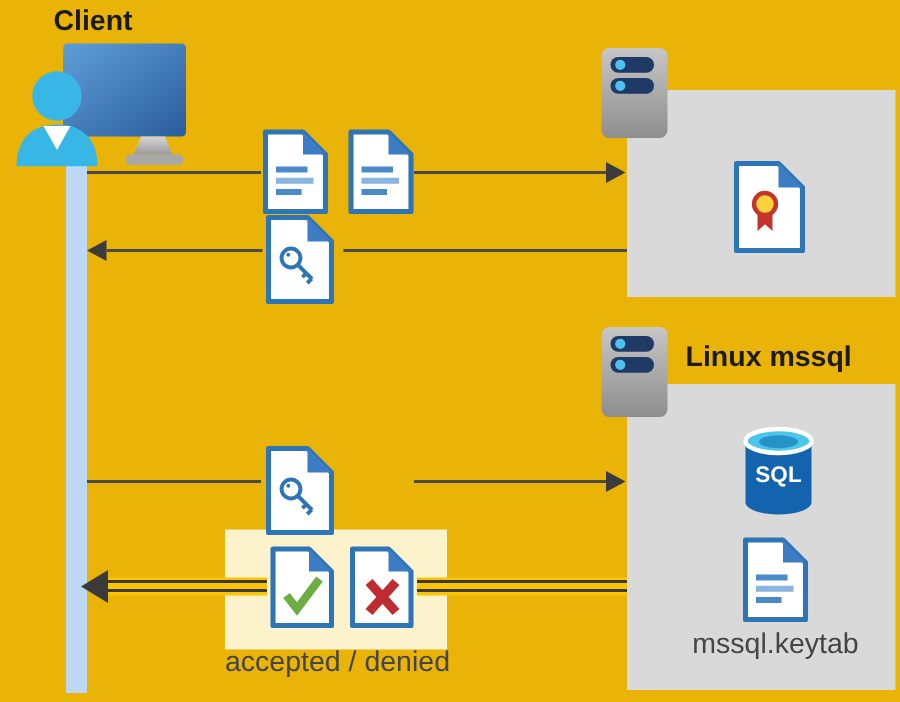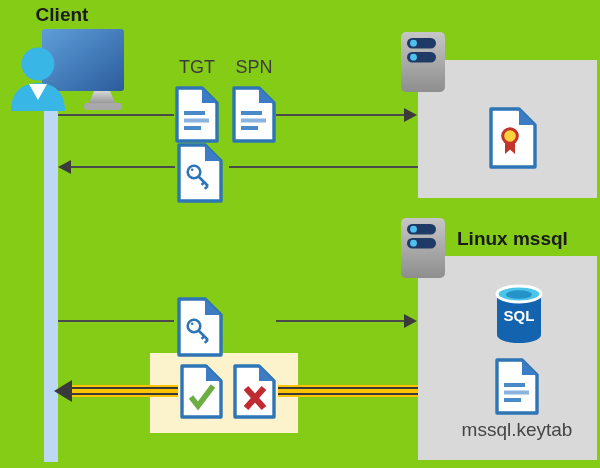--- a/index.html
+++ b/index.html
@@ -1,16 +1,16 @@
 <!DOCTYPE html>
 <html><head>
 <meta charset="utf-8">
 <style>
   html,body{margin:0;padding:0;background:#fff;}
-  .stage{position:relative;width:600px;height:468px;background:#84cc16;
+  .stage{position:relative;width:600px;height:468px;background:#eab308;
          font-family:"Liberation Sans",sans-serif;overflow:hidden;}
   .abs{position:absolute;}
   .hd{font-weight:700;color:#1b1b1b;font-size:19px;line-height:24px;}
   .sub{color:#454545;font-size:19px;}
   .msg{color:#3c3c3c;font-size:18px;text-align:center;}
   .panel{position:absolute;background:#d9d9d9;}
   .line{position:absolute;height:2px;background:#4a4a4a;}
   .head-r{position:absolute;width:0;height:0;border-top:7px solid transparent;
           border-bottom:7px solid transparent;border-left:13px solid #3b3b3b;}
   .head-l{position:absolute;width:0;height:0;border-top:7px solid transparent;
@@ -122,22 +122,20 @@
   <div class="line" style="left:58px;top:320px;width:116px;"></div>
   <div class="line" style="left:276px;top:320px;width:128px;"></div>
   <div class="head-r" style="left:404px;top:314px;"></div>
 
   <div class="cream" style="left:150px;top:353px;width:148px;height:80px;"></div>
 
   <div class="ylw-seg" style="left:72px;top:385px;width:106px;"></div>
   <div class="ylw-seg" style="left:278px;top:385px;width:140px;"></div>
   <div class="ylw-head" style="left:54px;top:380px;"></div>
 
-  <div class="abs msg" style="left:167px;top:57px;width:60px;">TGT</div>
-  <div class="abs msg" style="left:224px;top:57px;width:60px;">SPN</div>
 
   <svg class="abs" style="left:175px;top:86px;" width="44" height="57" viewBox="0 0 44 57">
     <path d="M2,2 H27 L42,17 V55 H2 Z" fill="#fff" stroke="#2e75b6" stroke-width="3.4" stroke-linejoin="round"></path>
     <path d="M27,2 V17 H42 Z" fill="#3b7cc4"></path>
     <rect x="9" y="25" width="21" height="4" fill="#4a8ac9"></rect>
     <rect x="9" y="32.5" width="25" height="4" fill="#8ab4e0"></rect>
     <rect x="9" y="40" width="17" height="4" fill="#4a8ac9"></rect>
   </svg>
 
   <svg class="abs" style="left:232px;top:86px;" width="44" height="57" viewBox="0 0 44 57">
@@ -169,14 +167,15 @@
     <path d="M26,2 V17 H41 Z" fill="#3b7cc4"></path>
     <path d="M11,33 L18,42 L33,22" stroke="#6cae43" stroke-width="5.5" fill="none"></path>
   </svg>
 
   <svg class="abs" style="left:233px;top:364px;" width="43" height="55" viewBox="0 0 43 55">
     <path d="M2,2 H26 L41,17 V53 H2 Z" fill="#fff" stroke="#2e75b6" stroke-width="3.4" stroke-linejoin="round"></path>
     <path d="M26,2 V17 H41 Z" fill="#3b7cc4"></path>
     <path d="M13,24 L31,44 M31,24 L13,44" stroke="#bf2b30" stroke-width="6.2" fill="none"></path>
   </svg>
 
+  <div class="abs sub ctr" style="left:130px;top:431px;width:190px;">accepted / denied</div>
 
 </div>
 
 </body></html>

